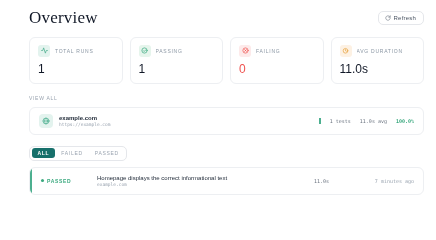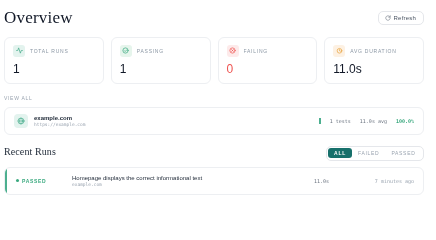--- a/index.html
+++ b/index.html
@@ -14,21 +14,21 @@
     font-family: "Liberation Sans", sans-serif;
     background: #ffffff;
     color: #1f2937;
     -webkit-font-smoothing: antialiased;
   }
 
   .app {
     width: 436px;
     height: 220px;
     background: #ffffff;
-    padding: 9px 12px 0 4px;
+    padding: 9px 12px 0 29px;
     position: relative;
   }
 
   
   .header {
     display: flex;
     align-items: center;
     justify-content: space-between;
     margin-bottom: 9px;
   }
@@ -399,21 +399,20 @@
       </div>
       <div class="site-meta">
         <span class="site-stat">1 tests</span>
         <span class="site-stat">11.0s avg</span>
         <span class="site-pct">100.0%</span>
       </div>
     </div>
   </div>
 
   <div class="section-head">
-    <div class="section-title">Recent Runs</div>
     <div class="filters">
       <div class="filter-tab active">ALL</div>
       <div class="filter-tab">FAILED</div>
       <div class="filter-tab">PASSED</div>
     </div>
   </div>
 
   <div class="runs-card">
     <div class="run-row">
       <div class="run-status">

